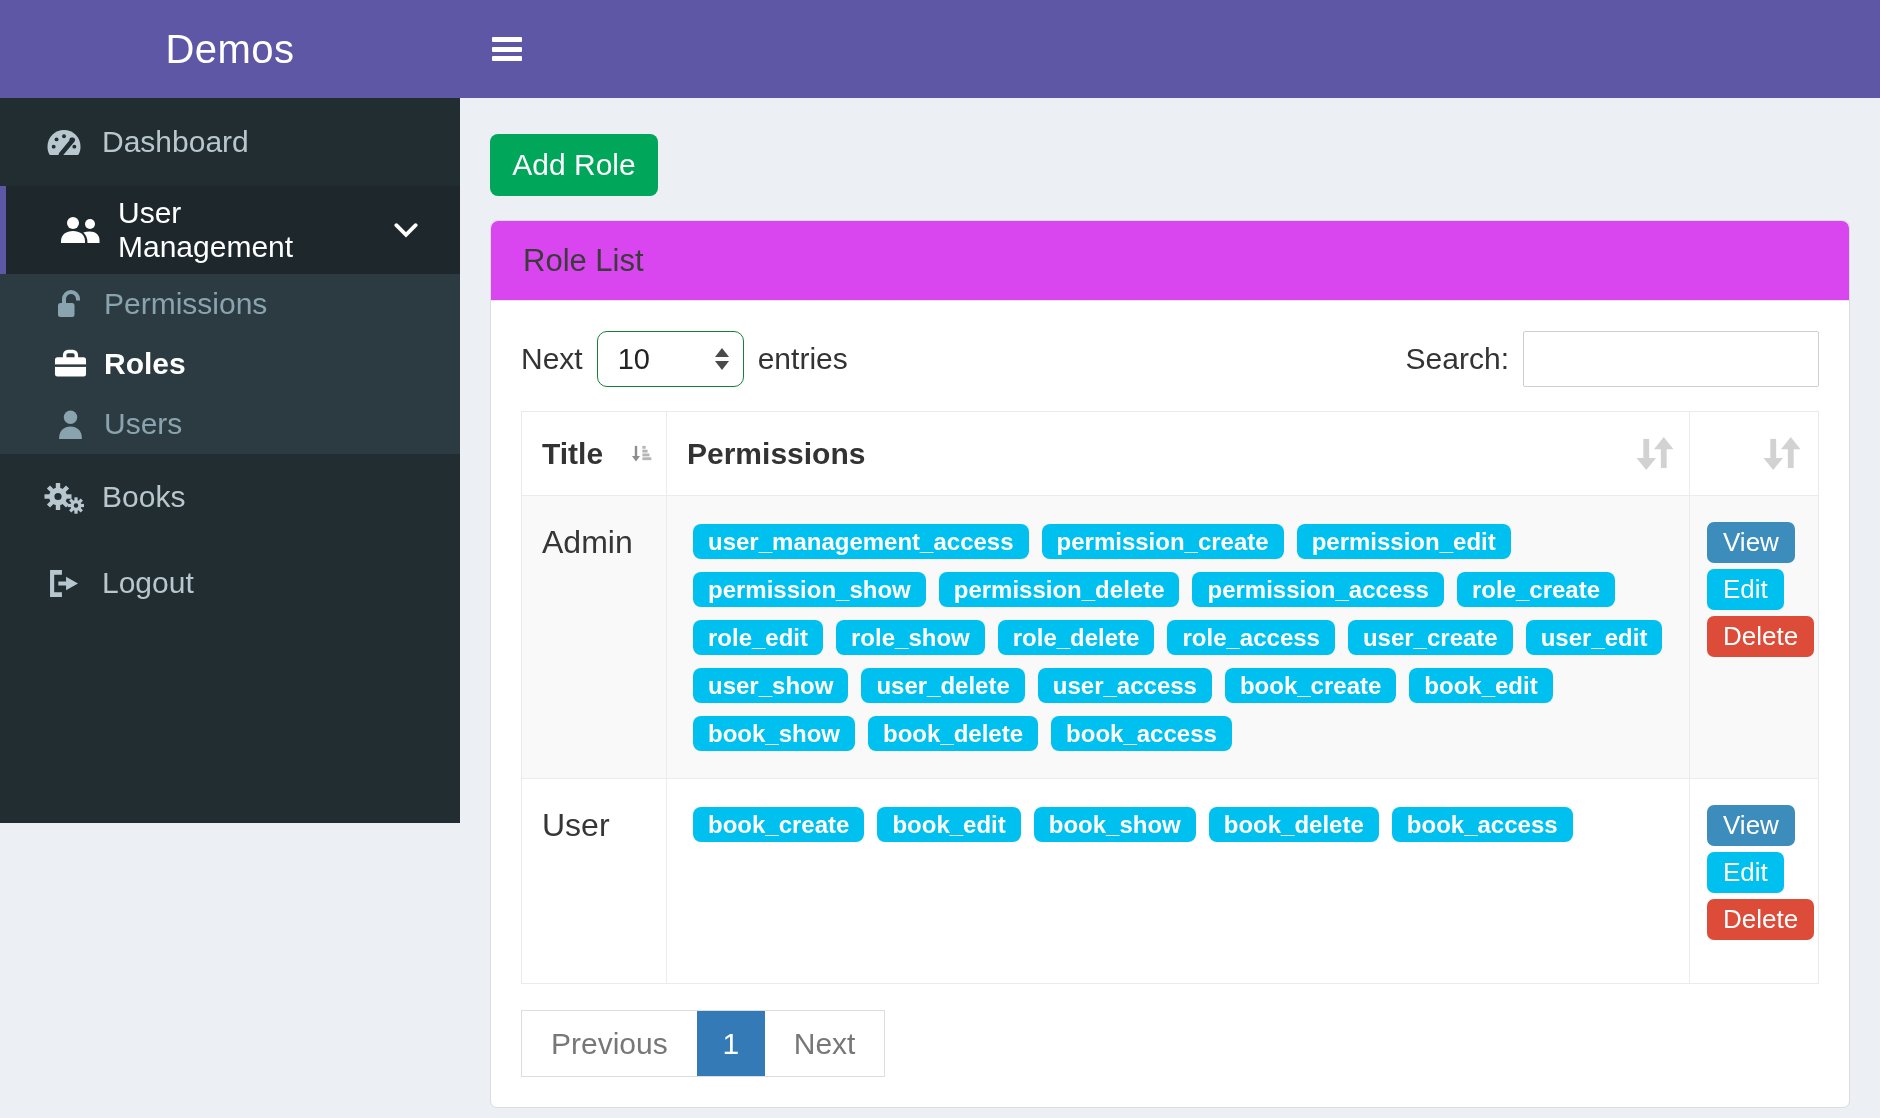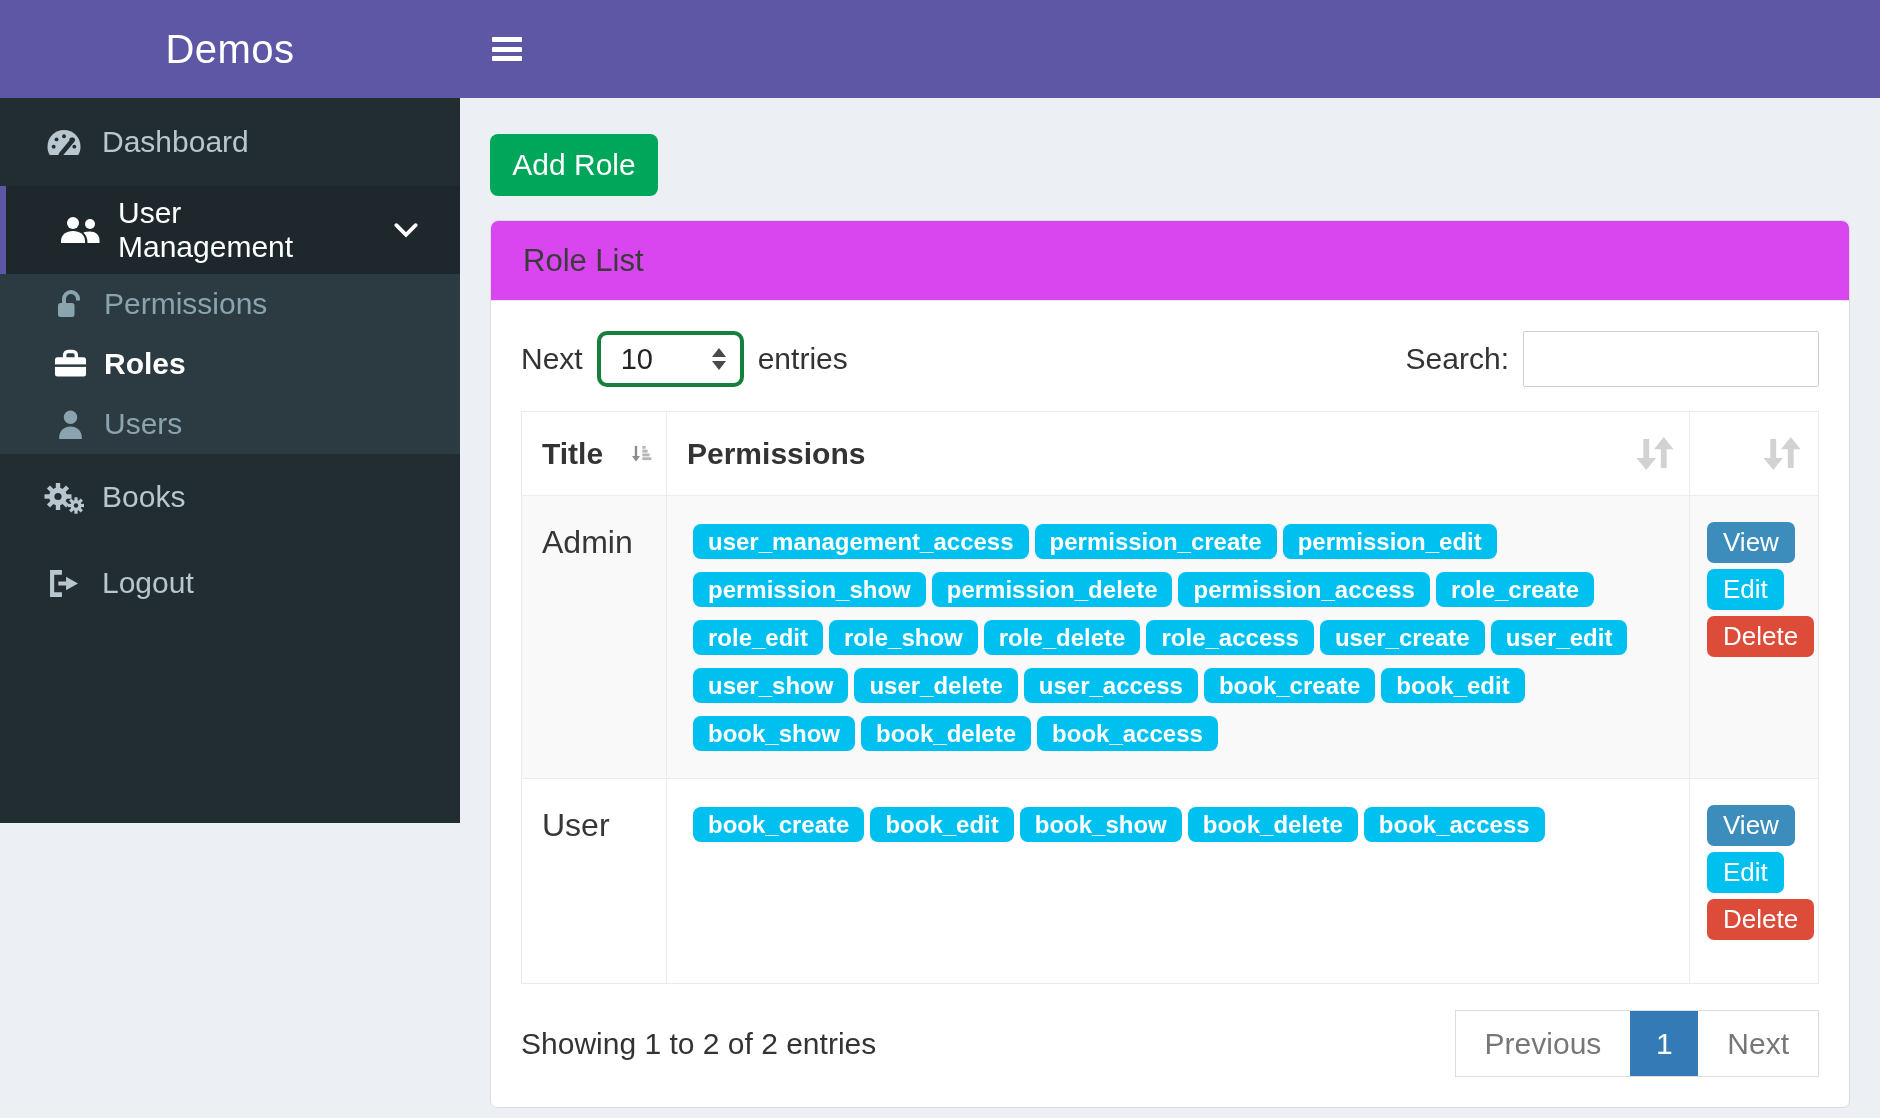--- a/index.html
+++ b/index.html
@@ -34,21 +34,21 @@
   .btn-add { display:inline-flex; align-items:center; justify-content:center; width:168px; height:62px;
              background:#00a65a; color:#fff; font-size:30px; border-radius:8px; cursor:pointer; }
 
   .card { margin-top:24px; background:#fff; border:1px solid #d9dde2; border-radius:7px; width:1360px; }
   .card-header { height:80px; background:#d946ef; border-bottom:1px solid #e7e7e7; border-radius:7px 7px 0 0;
                  display:flex; align-items:center; padding:0 32px; font-size:31px; color:#3b3b3b; }
   .card-body { padding:30px; }
 
   .controls { display:flex; justify-content:space-between; align-items:center; }
   .show-group, .search-group { display:flex; align-items:center; gap:14px; font-size:30px; color:#333; }
-  .select-box { width:147px; height:56px; border:4px solid #15803d; border-radius:10px; background:#fff;
+  .select-box { width:147px; height:56px; border:1px solid #15803d; border-radius:10px; background:#fff;
                 display:flex; align-items:center; justify-content:space-between; padding:0 14px 0 20px;
                 font-size:29px; color:#222; cursor:pointer; }
   .sel-arrows { display:flex; flex-direction:column; gap:4px; }
   .sel-arrows i { display:block; width:0; height:0; border-left:7px solid transparent; border-right:7px solid transparent; }
   .sel-arrows .up { border-bottom:9px solid #4a4a4a; }
   .sel-arrows .dn { border-top:9px solid #4a4a4a; }
   .search-input { width:296px; height:56px; border:1px solid #cfcfcf; border-radius:2px; font-size:28px;
                   padding:0 14px; color:#333; outline:none; background:#fff; }
 
   
@@ -57,21 +57,21 @@
   .cell { border-left:1px solid #ececec; }
   .cell:first-child { border-left:none; }
   .th { padding:24px 14px; font-size:30px; font-weight:bold; color:#333; display:flex; align-items:center; cursor:pointer; }
   .th-title { width:144px; padding-left:20px; gap:28px; }
   .th-perms { flex:1; justify-content:space-between; padding-left:20px; }
   .th-actions { width:129px; justify-content:flex-end; padding-right:16px; }
   .trow { display:flex; border-top:1px solid #ececec; min-height:205px; background:#fff; }
   .trow.odd { background:#f9f9f9; }
   .td-title { width:144px; padding:28px 8px 0 20px; font-size:32px; color:#363636; }
   .td-perms { flex:1; padding:28px 14px 14px 18px; }
-  .badge-line { display:flex; gap:6px; margin-bottom:13px;padding-left:8px; }
+  .badge-line { display:flex; gap:13px; margin-bottom:13px;padding-left:8px; }
   .badge { background:#00c0ef; color:#fff; font-weight:bold; font-size:24px; line-height:23px;
            padding:6px 15px; border-radius:8px; white-space:nowrap; }
   .td-actions { width:129px; padding:26px 0 18px 17px; }
   .btn-action { display:block; width:max-content; color:#fff; font-size:26px; line-height:31px;
                 padding:5px 16px; border-radius:7px; margin-bottom:6px; cursor:pointer; }
   .btn-view { background:#3c8dbc; }
   .btn-edit { background:#00c0ef; }
   .btn-delete { background:#dd4b39; }
 
   
@@ -321,21 +321,20 @@
               <div class="cell td-actions">
                 <div class="btn-action btn-view">View</div>
                 <div class="btn-action btn-edit">Edit</div>
                 <div class="btn-action btn-delete">Delete</div>
               </div>
             </div>
           </div>
       </div>
 
       <div class="tfoot">
-        <span class="info">Showing 1 to 2 of 2 entries</span>
         <div class="pagination">
           <span class="page-btn">Previous</span>
           <span class="page-num active">1</span>
           <span class="page-btn">Next</span>
         </div>
       </div>
 
     </div>
   </section>
 </main>

